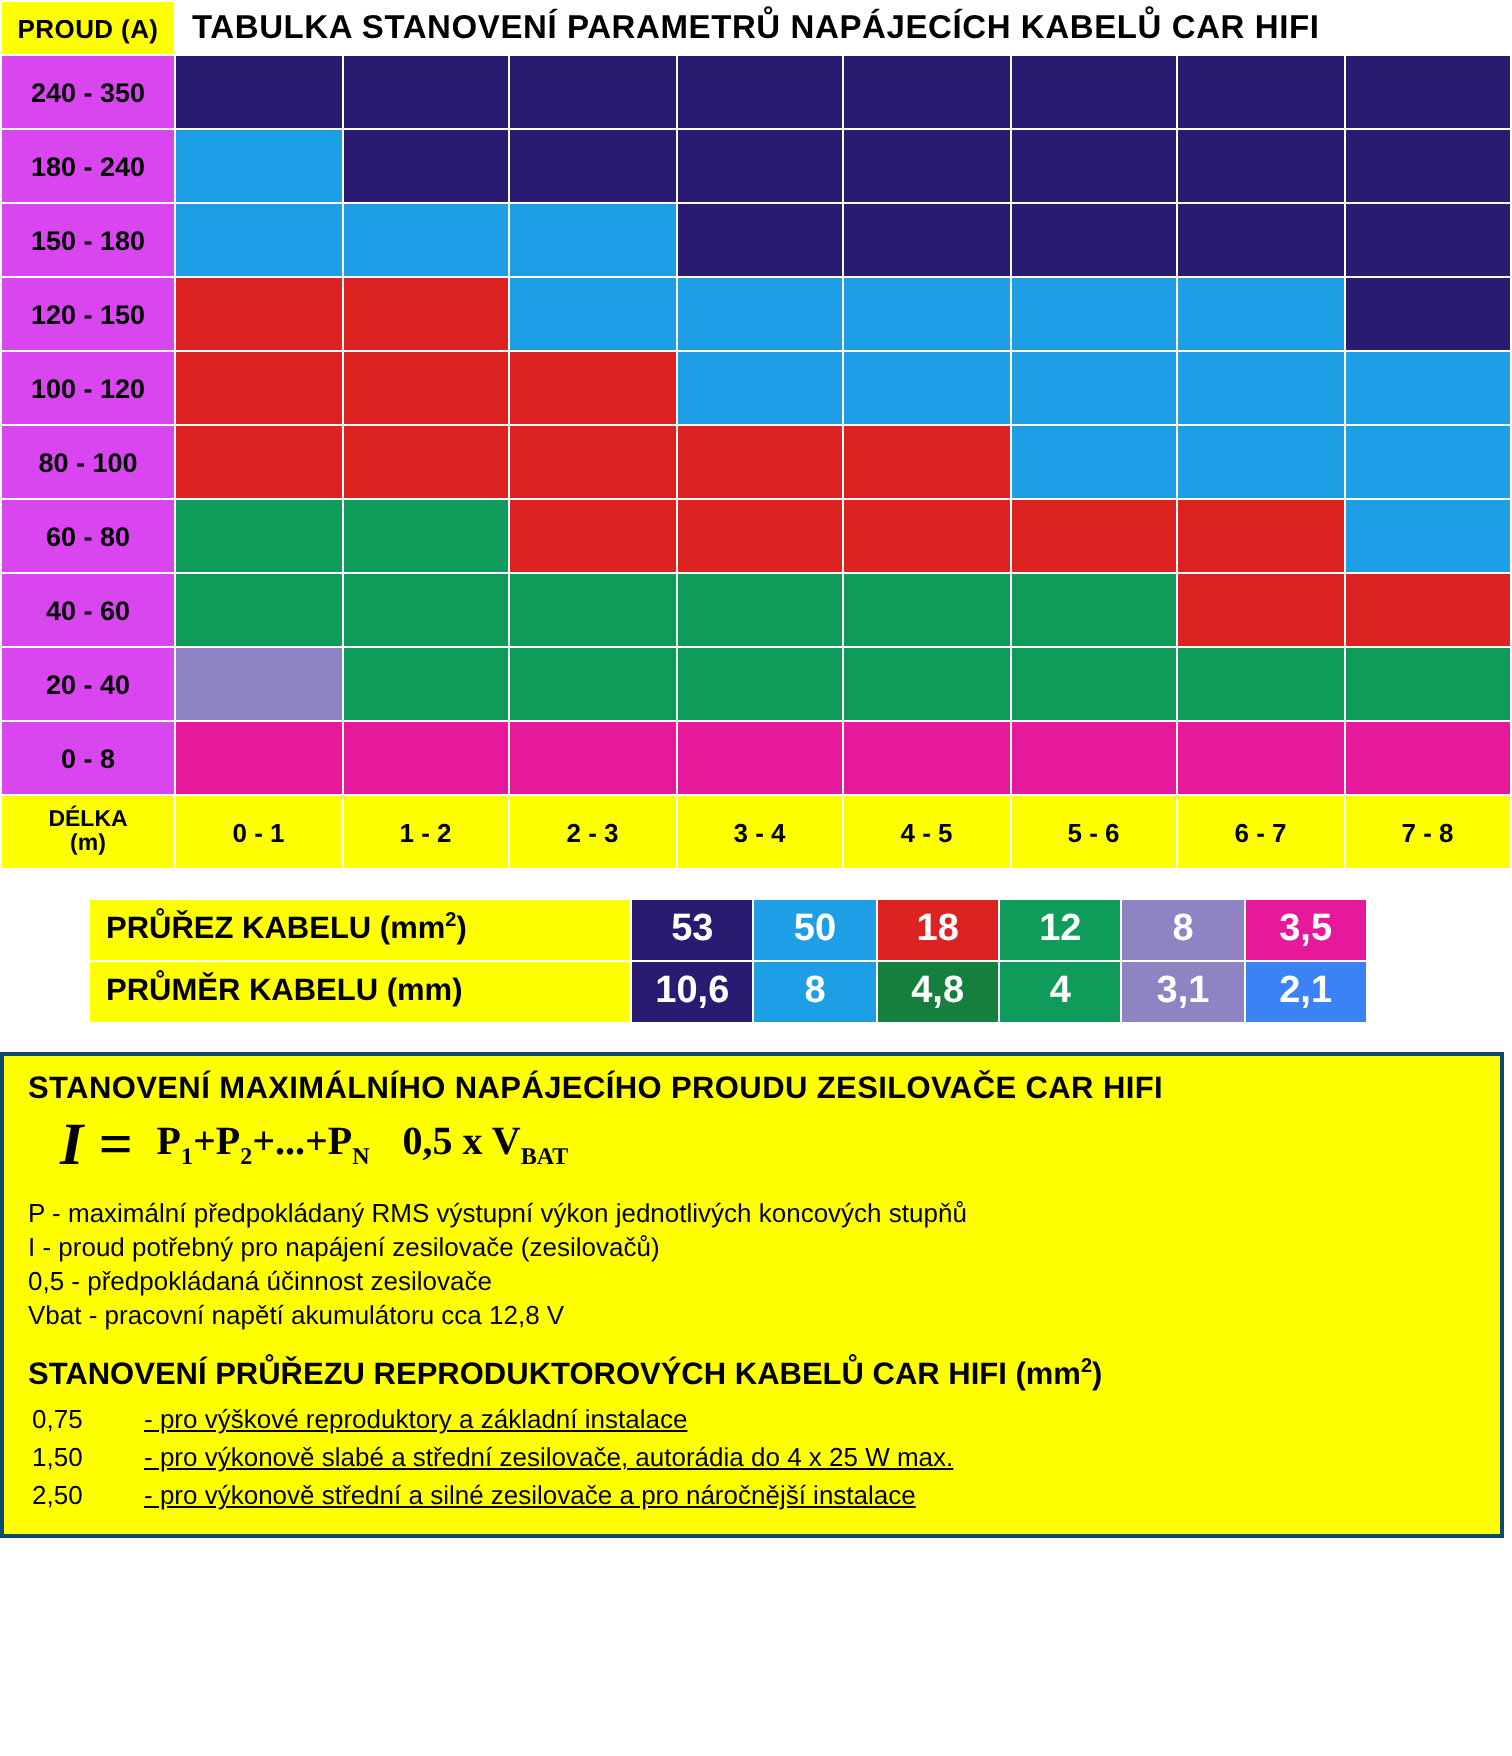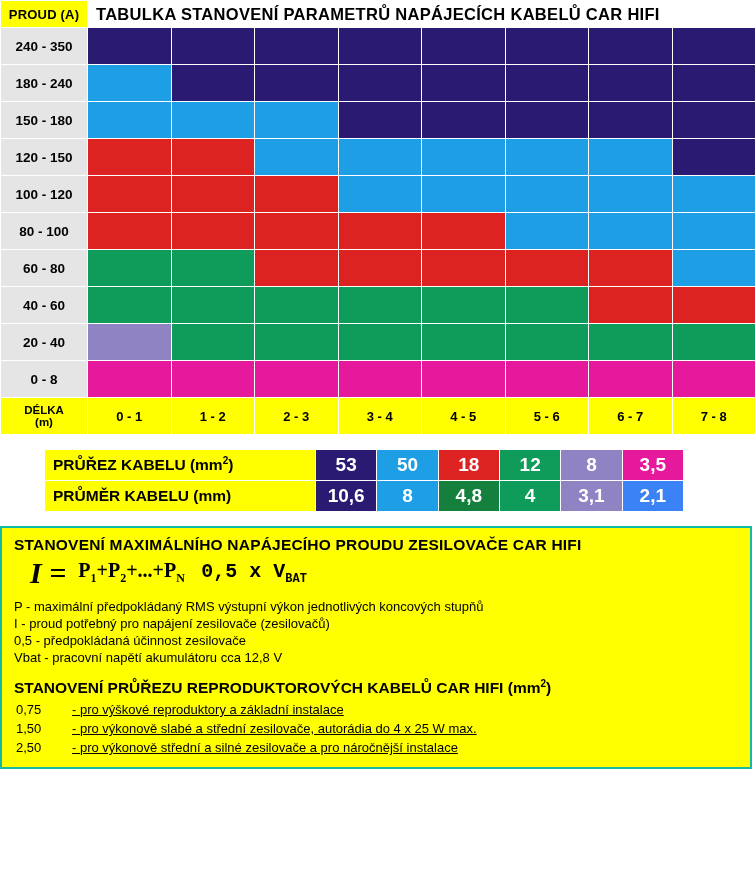--- a/index.html
+++ b/index.html
@@ -46,21 +46,21 @@
     background: #ffffff;
     color: #000000;
     font-weight: bold;
     font-size: 16.5px;
     text-align: left !important;
     padding-left: 8px !important;
     letter-spacing: 0.3px;
     height: 26px !important;
   }
   .rowlabel {
-    background: #e5e5e5;
+    background: #d946ef;
     color: #000000;
     font-weight: bold;
     font-size: 13.5px;
     width: 86px;
   }
   .lenlabel {
     background: #ffff00;
     color: #000000;
     font-weight: bold;
     font-size: 11.5px;
@@ -101,21 +101,21 @@
     font-weight: bold;
     font-size: 19px;
   }
   sup.small { font-size: 10px; vertical-align: super; }
 
   
   .panel {
     margin: 14px 0 0 0;
     width: 752px;
     background: #ffff00;
-    border: 2px solid #14b8a6;
+    border: 2px solid #0c4a6e;
     box-sizing: border-box;
     padding: 8px 12px 10px 12px;
   }
   .panel-title {
     font-weight: bold;
     font-size: 15.5px;
     color: #000000;
     letter-spacing: 0.2px;
     margin-bottom: 2px;
   }
@@ -143,21 +143,21 @@
     font-family: "Liberation Serif", serif;
   }
   .frac .bar {
     border-top: 3px solid #000000;
     height: 0;
   }
   .frac .den {
     font-size: 20px;
     font-weight: bold;
     padding: 2px 6px 0 6px;
-    font-family: Liberation Mono, monospace;
+    font-family: Liberation Serif, serif;
   }
   .frac sub { font-size: 12px; vertical-align: sub; }
   .legend-line {
     font-size: 13px;
     color: #000000;
     line-height: 17px;
   }
   .section2-title {
     font-weight: bold;
     font-size: 15.5px;

